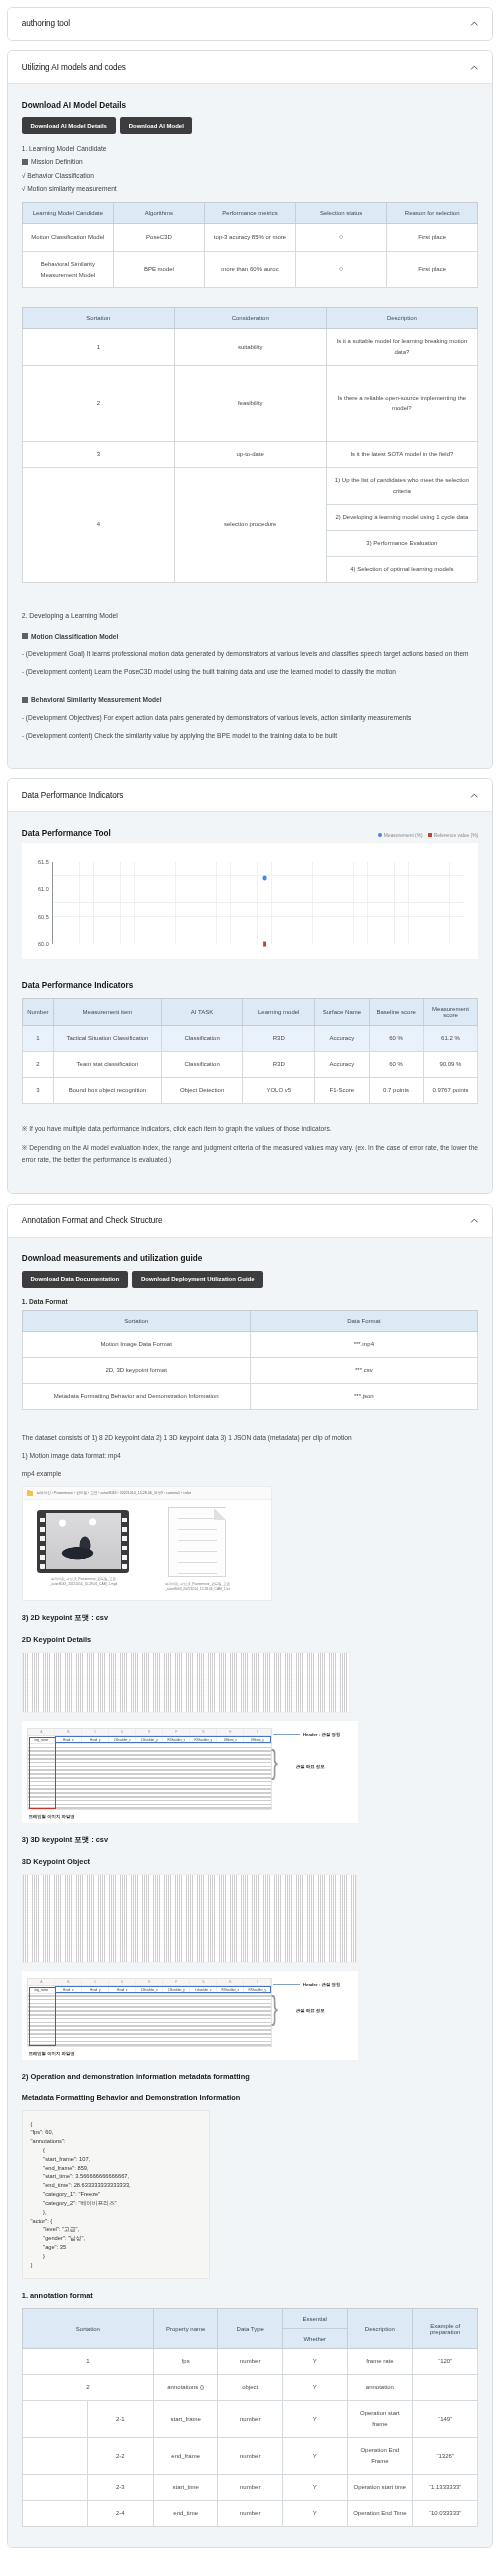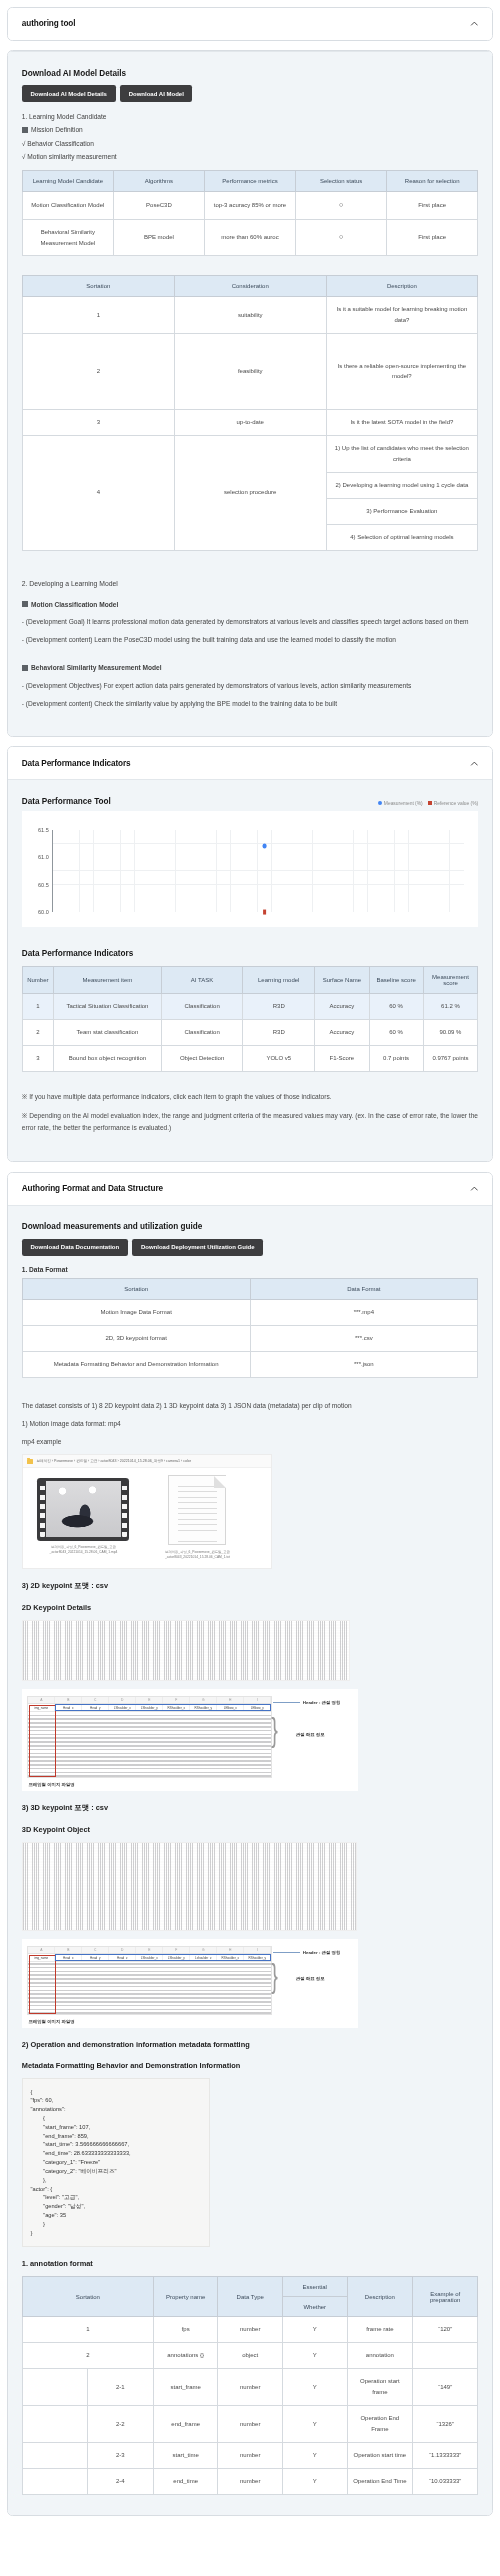--- a/index.html
+++ b/index.html
@@ -1,21 +1,21 @@
 <!DOCTYPE html>
 <html style="font-size:8.7px"><head>
 <meta charset="utf-8">
 <style>
   * { margin:0; padding:0; box-sizing:border-box; }
   body { background:#fff; font-family:"Liberation Sans",sans-serif; }
   .page { width:500px; background:#fff; padding:6.6px 0 16.4px; }
 
   .card { margin:0 6.6px 9.8px; border:0.5px solid #d8dde2; border-radius:5.5px; overflow:hidden; background:#fff; }
   .card-header { display:flex; justify-content:space-between; align-items:center; padding:11.5px 14.2px; background:#fff; cursor:pointer; }
-  .card-title { font-size:8.2px; font-weight:bold; color:#141414; letter-spacing:-0.1px; }
+  .card-title { font-size:8.2px; font-weight:normal; color:#141414; letter-spacing:-0.1px; }
   .chev { width:8.7px; height:5.5px; }
   .card-body { background:#f1f5f8; border-top:0.5px solid #e2e7eb; padding:16.4px 14.2px 19.7px; }
 
   .h-lg { font-size:8.2px; font-weight:bold; color:#171717; margin-bottom:7.7px; }
   .h-md { font-size:7.4px; font-weight:bold; color:#222; margin:12px 0 7.7px; }
   .h-sm { font-size:6.6px; font-weight:bold; color:#333; margin:9.8px 0 5.5px; }
   .btn-row { display:flex; gap:4.4px; margin-bottom:3.3px; }
   .btn { background:#3d3d3f; color:#fff; border:none; border-radius:2.2px; font-family:inherit;
          font-size:6px; font-weight:bold; padding:5.5px 8.7px; cursor:pointer; }
 
@@ -124,20 +124,26 @@
   <section class="card">
     <div class="card-header">
       <div class="card-title">authoring tool</div>
       <svg class="chev" viewBox="0 0 16 10">
           <polyline points="2,8 8,2 14,8" fill="none" stroke="#333" stroke-width="1.6"></polyline>
         </svg>
     </div>
   </section>
 
   <section class="card">
+    <div class="card-header">
+      <div class="card-title">Utilizing AI models and codes</div>
+      <svg class="chev" viewBox="0 0 16 10">
+          <polyline points="2,8 8,2 14,8" fill="none" stroke="#333" stroke-width="1.6"></polyline>
+        </svg>
+    </div>
     <div class="card-body">
       <div class="h-lg">Download AI Model Details</div>
       <div class="btn-row">
         <button class="btn">Download AI Model Details</button>
         <button class="btn">Download AI Model</button>
       </div>
       <div style="margin-top:7.7px;">
         <div class="plain">1. Learning Model Candidate</div>
         <div class="plain-row">
             <span class="sq"></span>
@@ -333,21 +339,21 @@
 
       <div class="notes">
         <div class="note">※ If you have multiple data performance indicators, click each item to graph the values of those indicators.</div>
         <div class="note">※ Depending on the AI model evaluation index, the range and judgment criteria of the measured values may vary. (ex. In the case of error rate, the lower the error rate, the better the performance is evaluated.)</div>
       </div>
     </div>
   </section>
 
   <section class="card">
     <div class="card-header">
-      <div class="card-title">Authoring Format and Data Structure</div>
+      <div class="card-title">Annotation Format and Check Structure</div>
       <svg class="chev" viewBox="0 0 16 10">
           <polyline points="2,8 8,2 14,8" fill="none" stroke="#333" stroke-width="1.6"></polyline>
         </svg>
     </div>
     <div class="card-body">
       <div class="h-lg">Download measurements and utilization guide</div>
       <div class="btn-row">
         <button class="btn">Download Data Documentation</button>
         <button class="btn">Download Deployment Utilization Guide</button>
       </div>

